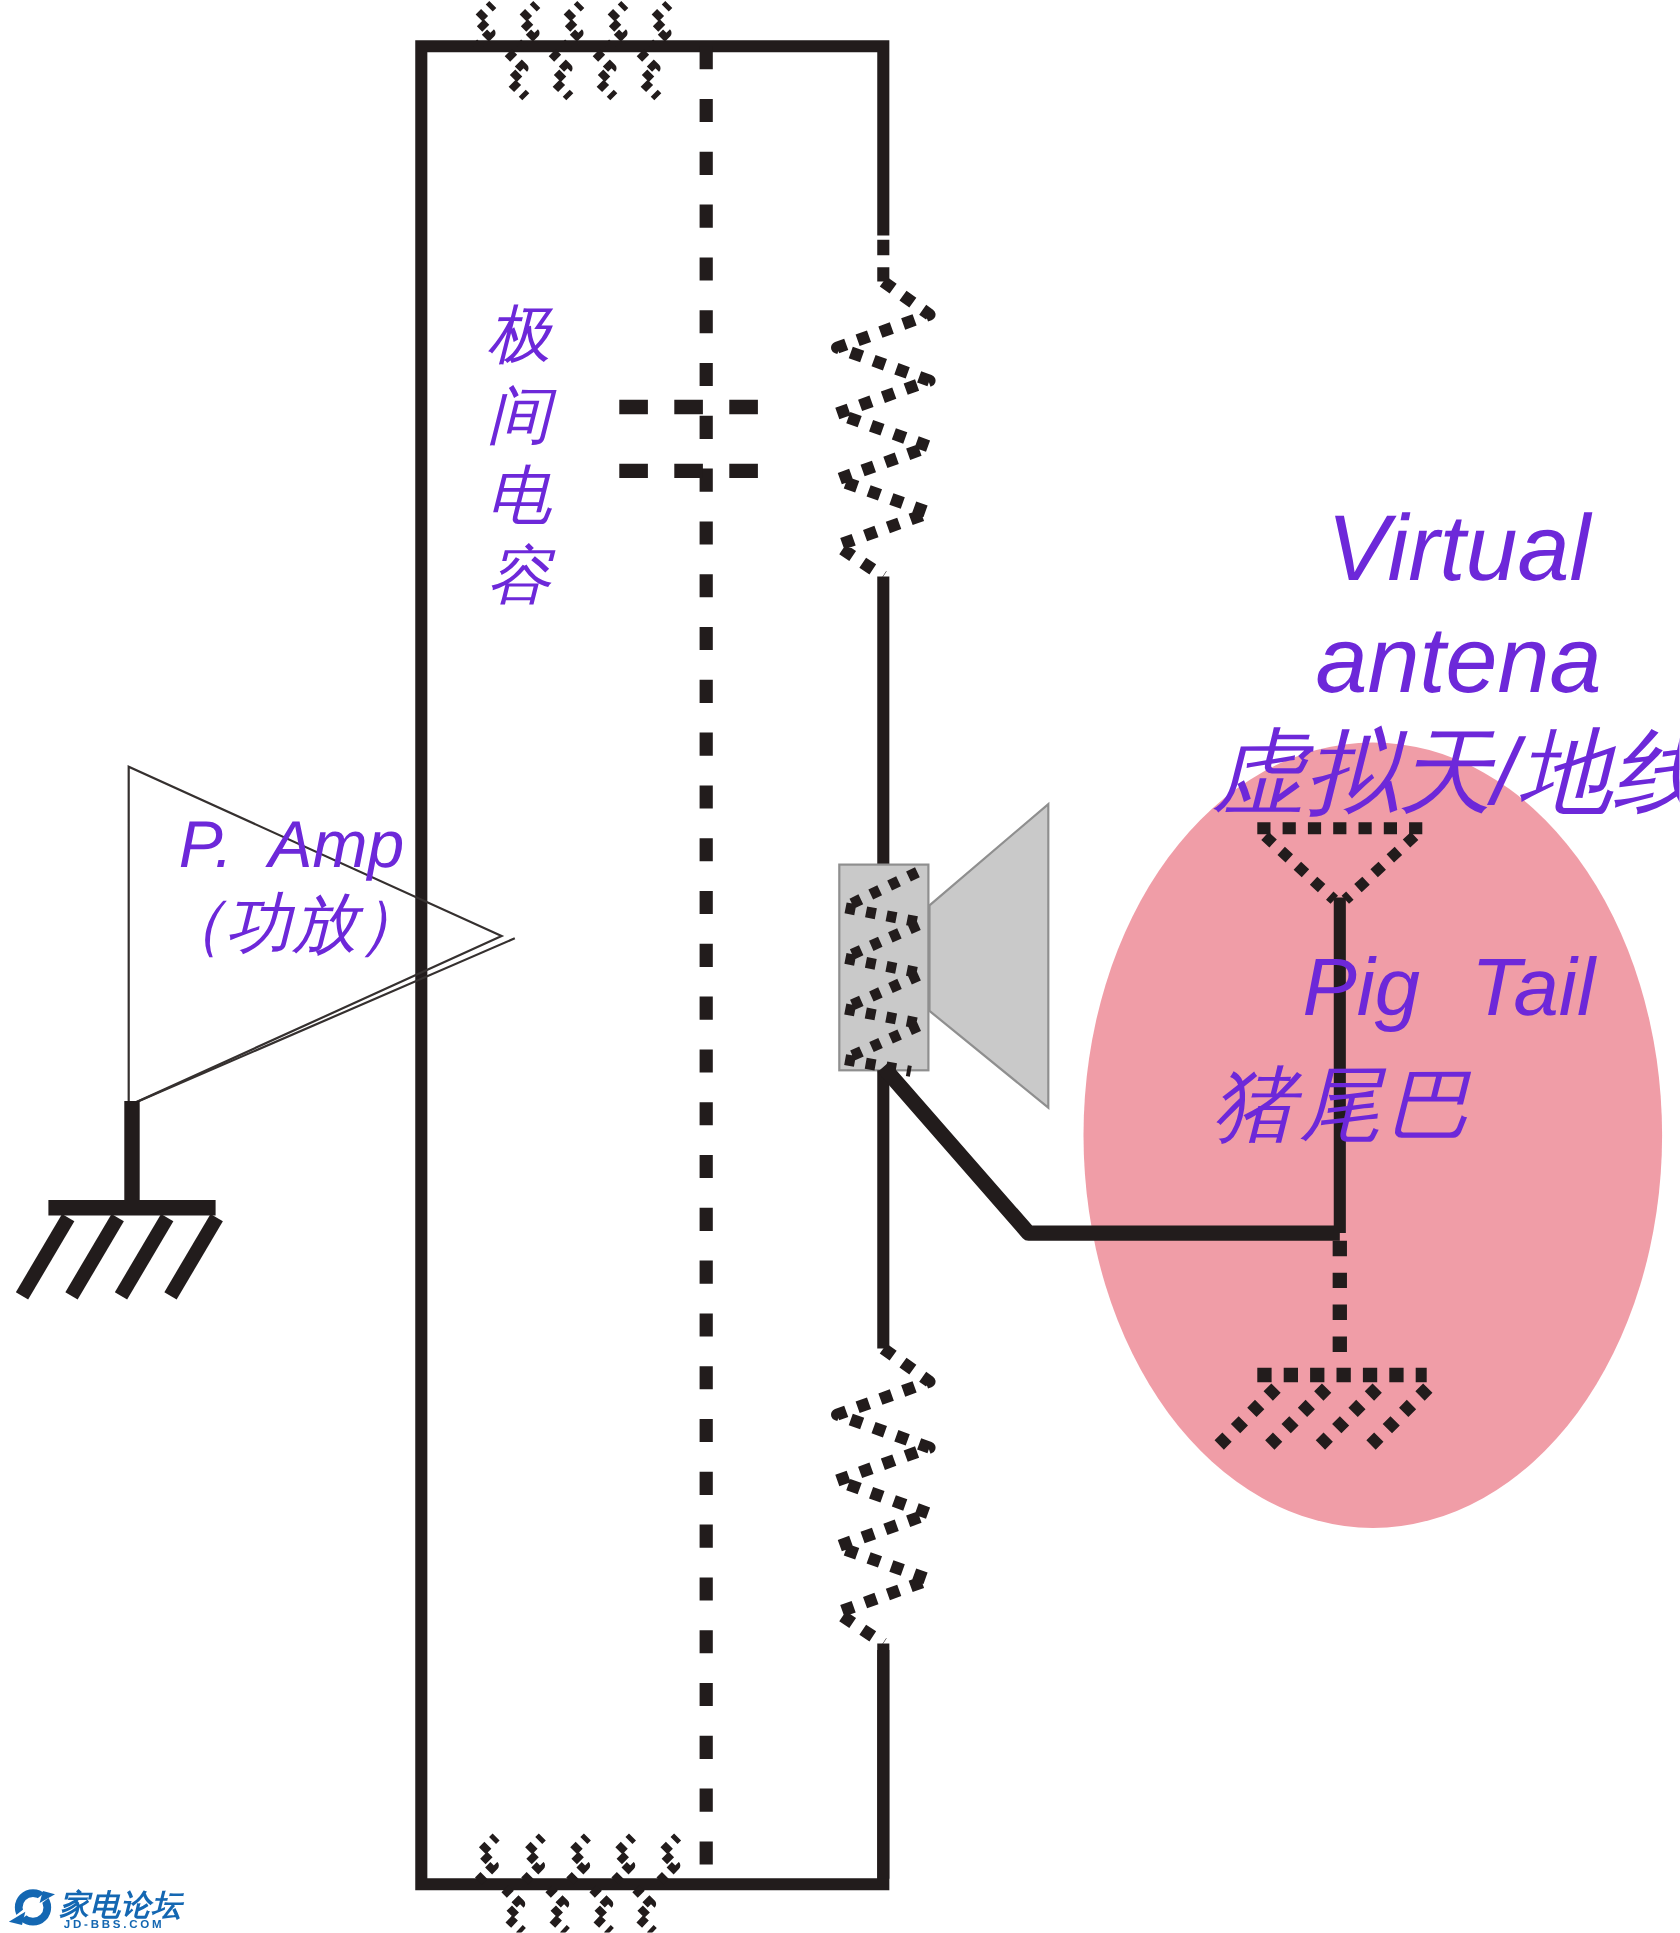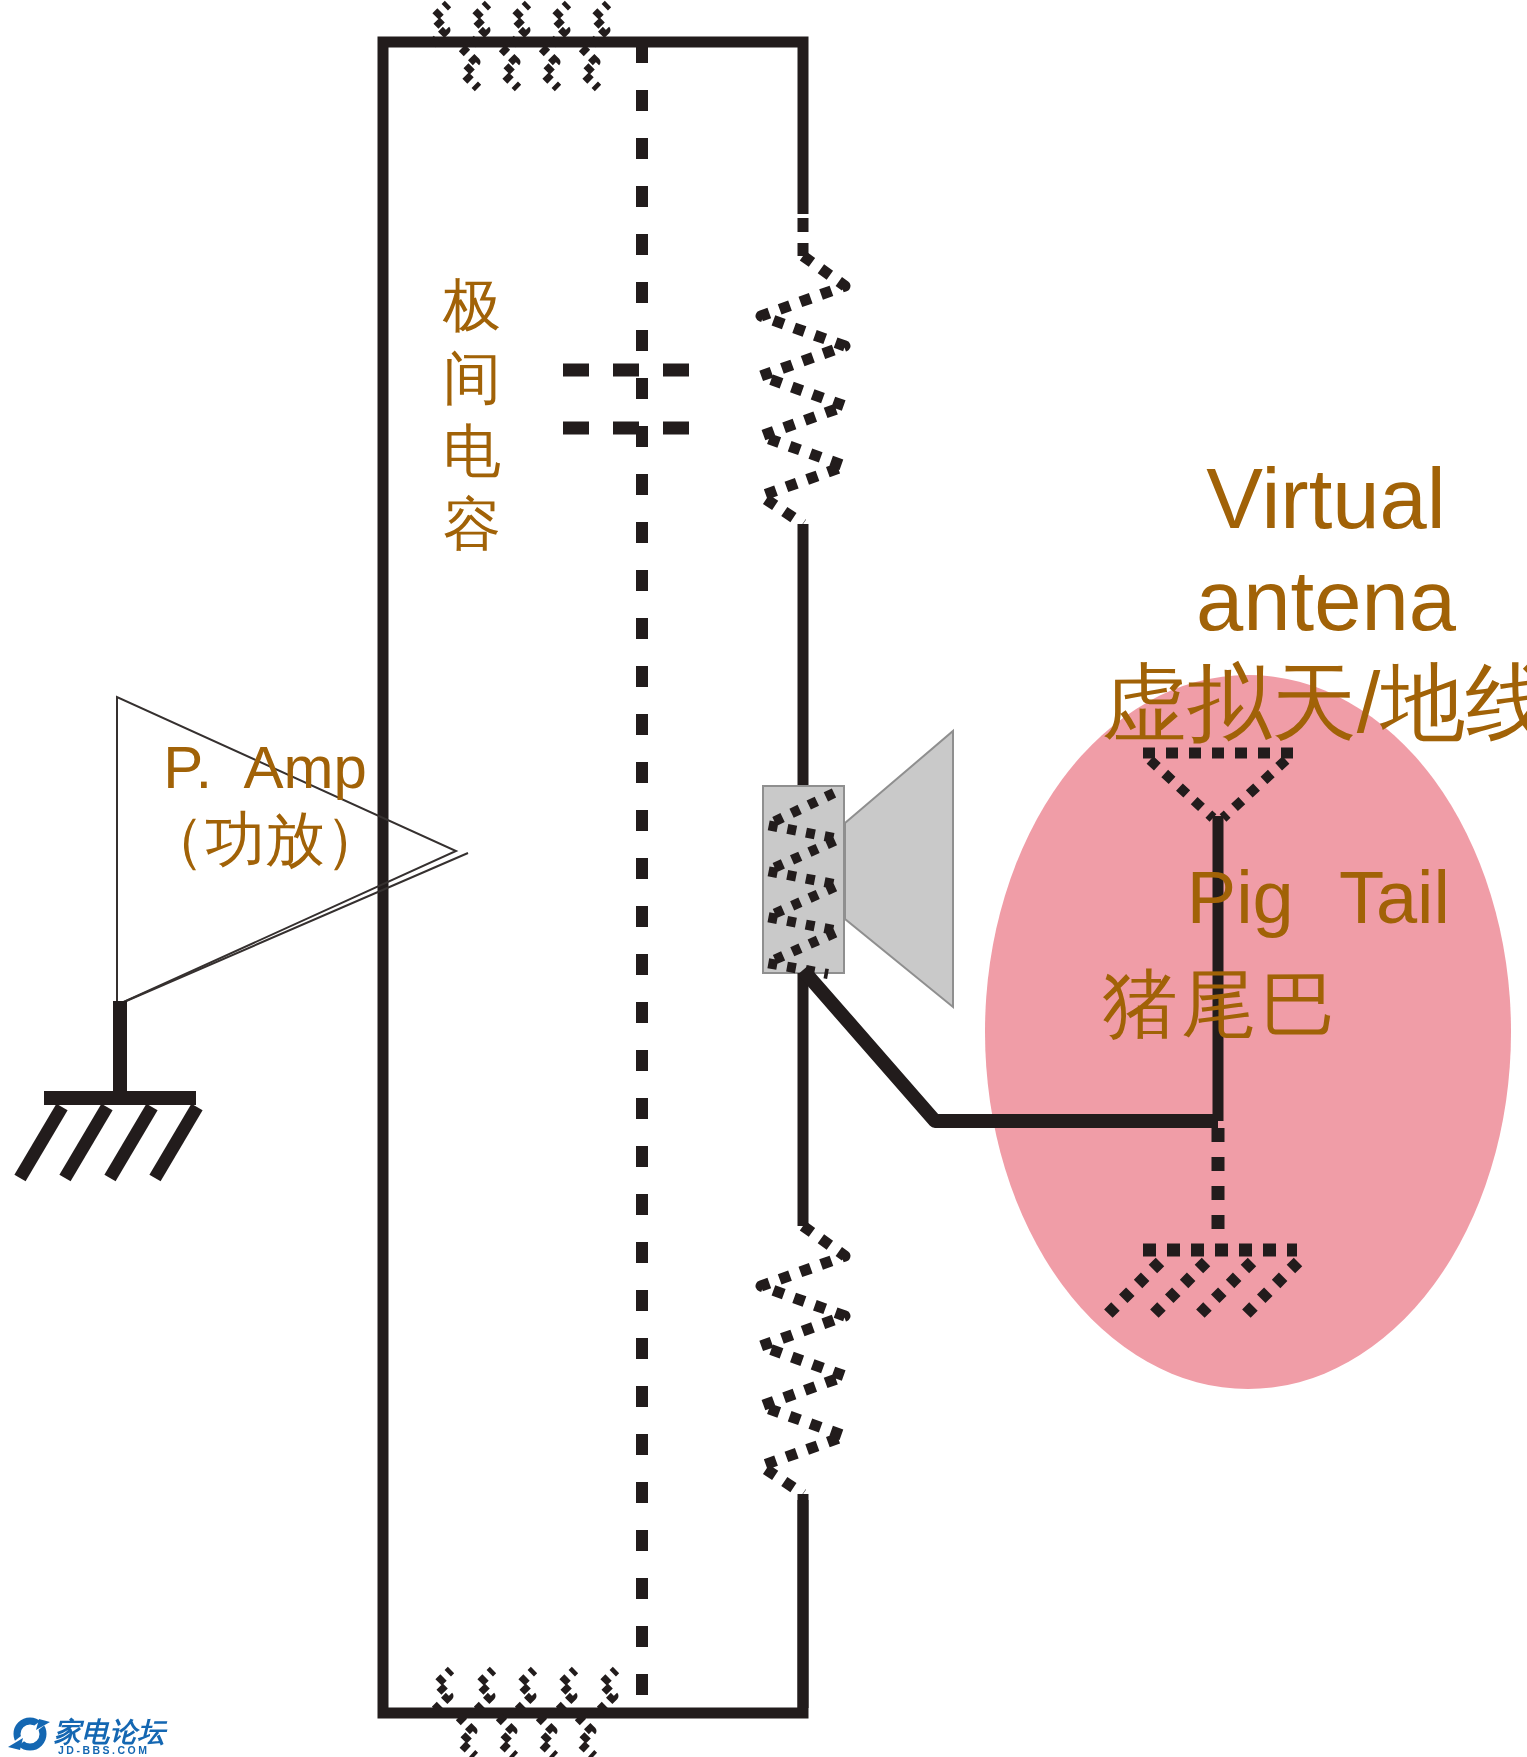--- a/index.html
+++ b/index.html
@@ -1,21 +1,21 @@
 <!DOCTYPE html>
 <html><head>
 <meta charset="utf-8">
 <style>
   html,body{margin:0;padding:0;background:#ffffff;}
   .canvas{
     position:relative;width:1527px;height:1757px;background:#ffffff;overflow:hidden;
     font-family:"Liberation Sans","DejaVu Sans",sans-serif;color:#221c1c;
   }
   .canvas svg.diagram{position:absolute;left:0;top:0;}
-  .lbl{position:absolute;color:#a16207;}
+  .lbl{position:absolute;color:#6d28d9;font-style:italic;}
   .lbl-cap{left:439px;top:268px;width:66px;font-size:58px;line-height:73px;
     word-break:break-all;text-align:center;letter-spacing:0;}
   .lbl-amp{left:100px;top:732px;width:330px;text-align:center;font-size:60px;line-height:72px;word-spacing:18px;}
   .lbl-virtual{left:1076px;top:448px;width:500px;text-align:center;font-size:85px;line-height:102px;}
   .lbl-pigtail-en{left:1030px;top:855px;width:420px;text-align:right;font-size:74px;word-spacing:26px;}
   .lbl-pigtail-cn{left:1031px;top:955px;width:380px;text-align:center;font-size:75px;letter-spacing:4px;}
   .watermark{position:absolute;left:6px;top:1712px;width:220px;height:45px;}
   .wm-logo{position:absolute;left:0;top:2px;}
   .wm-name{position:absolute;left:48px;top:2px;font-size:27px;font-weight:bold;font-style:italic;
     color:#1467B2;letter-spacing:1px;white-space:nowrap;}

